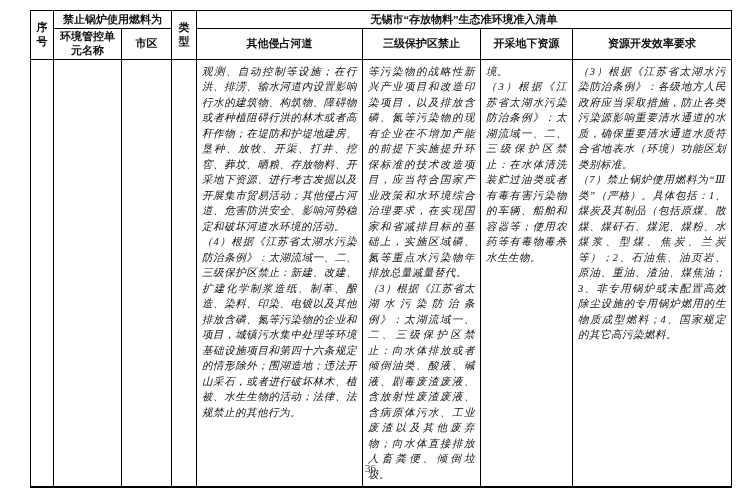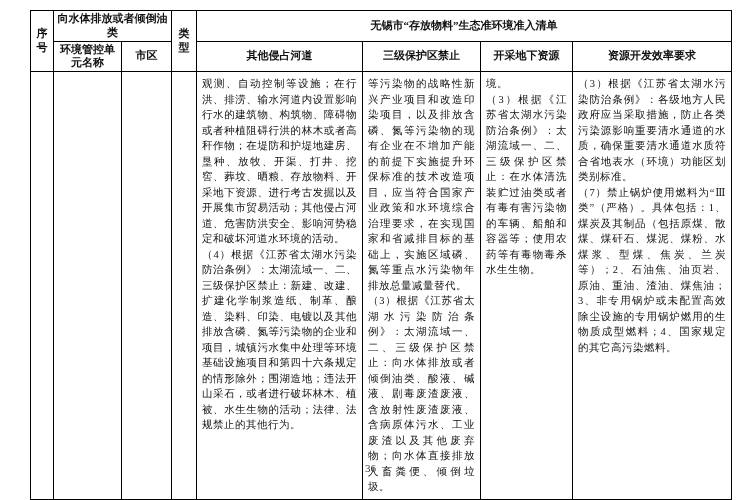--- a/index.html
+++ b/index.html
@@ -32,21 +32,21 @@
     font-weight: bold;
     font-size: 11px;
     text-align: center;
     vertical-align: middle;
     padding: 1px 2px;
     line-height: 1.25;
   }
   td.pre { white-space: pre-line; }
   tr.hrow1 { height: 18px; }
   tr.hrow2 { height: 30px; margin-left: 9px; }
-  tr.brow  { height: 382px; }
+  tr.brow  { height: 382px; font-style: italic; }
   td.bc {
     vertical-align: top;
     font-size: 10.5px;
     line-height: 15.5px;
     padding: 4px 5px;
   }
   td.bc.text {
     white-space: pre-wrap;
     text-align: justify;
     text-justify: inter-character;
@@ -73,21 +73,21 @@
       <col style="width:25px">
       <col style="width:166px">
       <col style="width:118px">
       <col style="width:92px">
       <col style="width:159px">
     </colgroup>
     <tbody>
         <tr class="hrow1">
       <td rowspan="2" class="hc pre">序
 号</td>
-      <td colspan="2" class="hc">向水体排放或者倾倒油类</td>
+      <td colspan="2" class="hc">禁止锅炉使用燃料为</td>
       <td rowspan="2" class="hc pre">类
 型</td>
       <td colspan="4" class="hc">无锡市“存放物料”生态准环境准入清单</td>
     </tr>
     <tr class="hrow2">
       <td class="hc pre">环境管控单
 元名称</td>
       <td class="hc">市区</td>
       <td class="hc">其他侵占河道</td>
       <td class="hc">三级保护区禁止</td>

